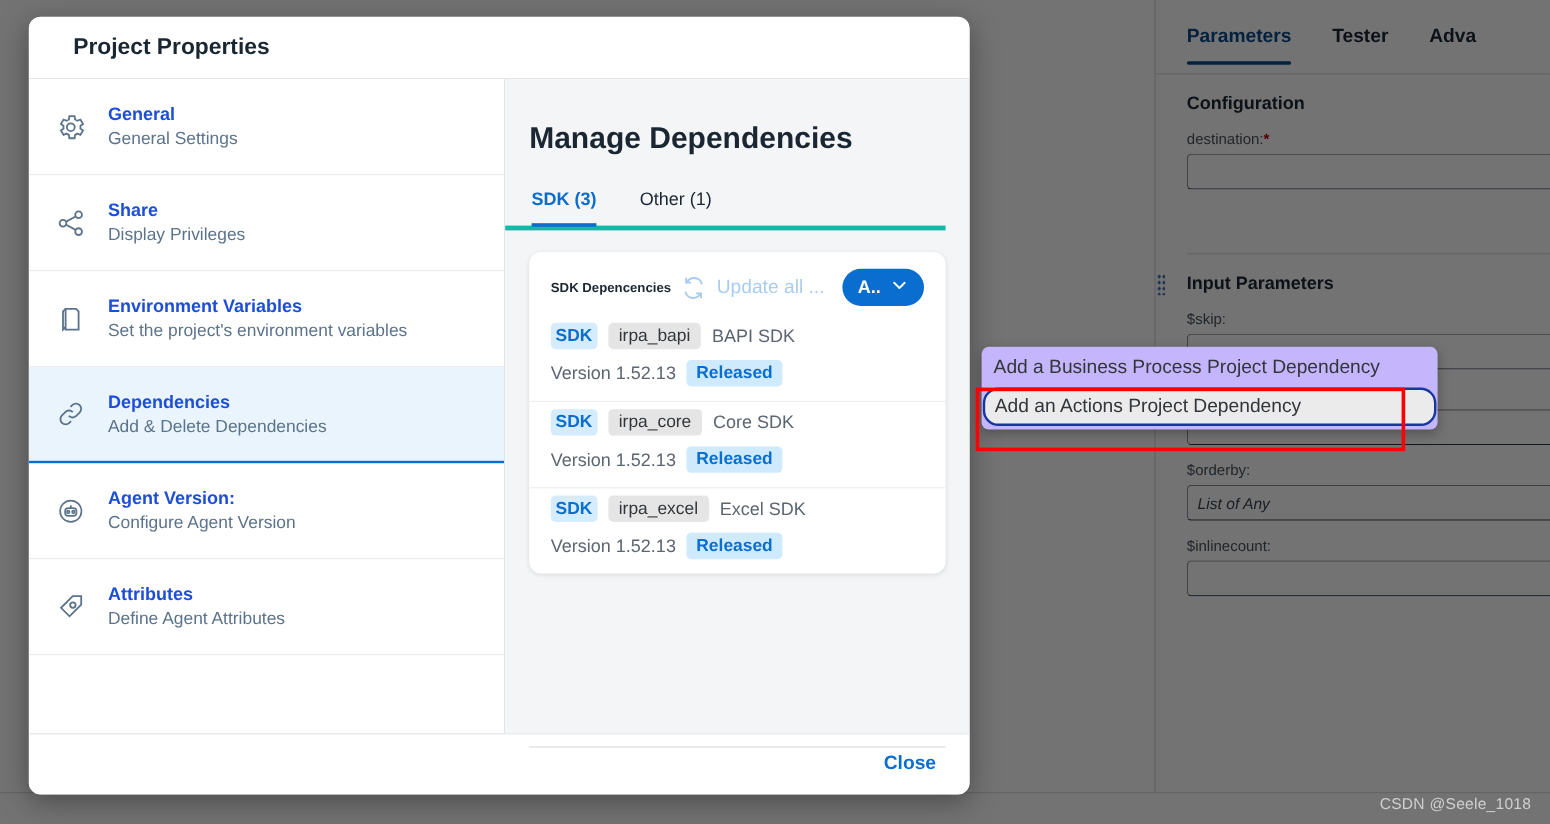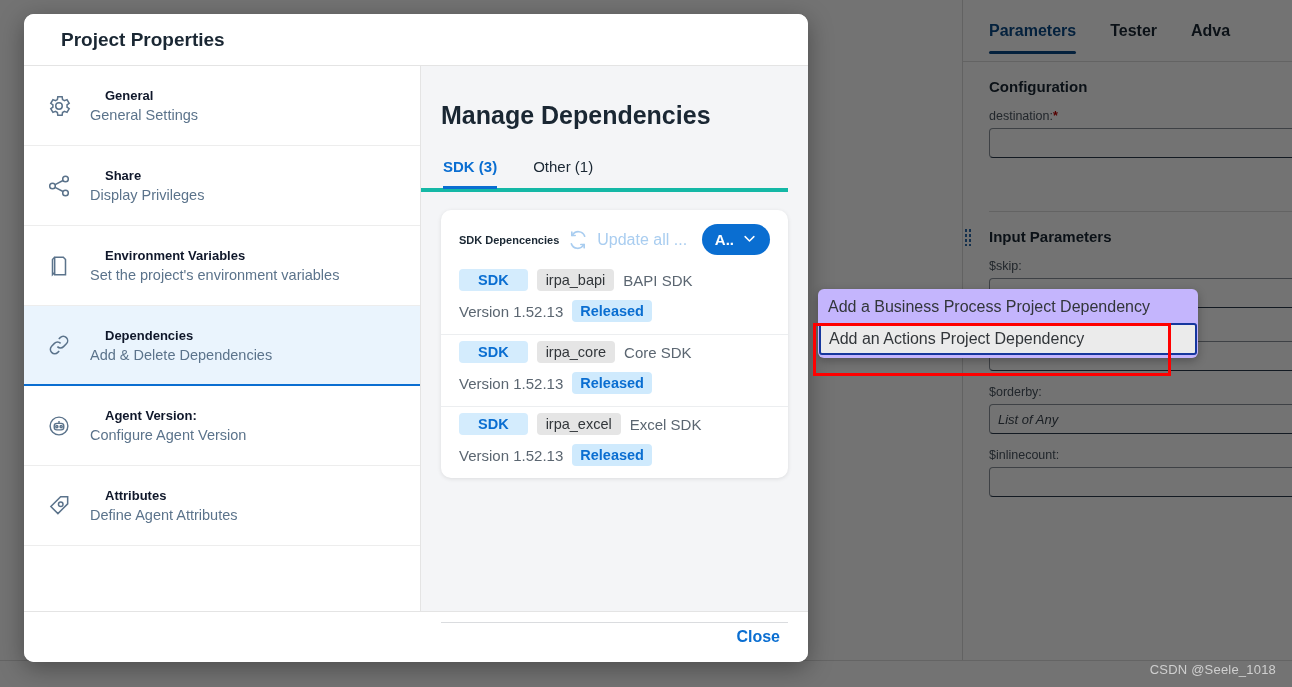--- a/index.html
+++ b/index.html
@@ -109,21 +109,21 @@
     border-bottom: 1px solid #ededed;
     min-height: 80px;
   }
   .side-item.active {
     background: #eaf4fd;
     border-bottom: 2px solid #0a6ed1;
   }
   .side-icon { width: 26px; height: 26px; flex: 0 0 26px; color: #5b738b; }
   .side-icon svg { display: block; }
   .side-text { display: flex; flex-direction: column; gap: 4px; }
-  .side-title { font-size: 13px; font-weight: bold; color: #0f172a; margin-left: 15px; }
+  .side-title { font-size: 15px; font-weight: bold; color: #1d4ed8; }
   .side-sub { font-size: 14.5px; color: #5b738b; }
 
   
   .content {
     flex: 1 1 auto; background: #f4f5f7;
     position: relative; min-width: 0;
   }
   .content-title {
     font-size: 25px; font-weight: bold; color: #1a2733;
     padding: 35px 0 0 20px;
@@ -166,21 +166,21 @@
     font-family: "Liberation Sans", sans-serif;
     cursor: pointer;
   }
 
   .dep-row { padding: 6px 18px 12px 18px; border-bottom: 1px solid #eceef0; }
   .dep-row:last-child { border-bottom: none; }
   .dep-line1 { display: flex; align-items: center; gap: 9px; margin-bottom: 9px; }
   .dep-line2 { display: flex; align-items: center; gap: 9px; }
   .tag-sdk {
     background: #d4ecfd; color: #0a6ed1; font-weight: bold;
-    font-size: 14.5px; border-radius: 4px; padding: 3px 19px;
+    font-size: 14.5px; border-radius: 4px; padding: 3px 4px;
   }
   .tag-name {
     background: #e5e5e5; color: #32363a;
     font-size: 14.5px; border-radius: 4px; padding: 3px 9px;
   }
   .dep-desc { font-size: 15px; color: #5b6671; }
   .ver-text { font-size: 15px; color: #5b6671; }
   .tag-released {
     background: #cfeafd; color: #0a6ed1; font-weight: bold;
     font-size: 14.5px; border-radius: 4px; padding: 3px 8px;
@@ -215,21 +215,21 @@
   }
   .dd-item {
     font-size: 16px; color: #32363a;
     padding: 7px 10px 7px 10px;
     white-space: nowrap;
     font-family: "Liberation Sans", sans-serif;
   }
   .dd-item.selected {
     background: #ebebeb;
     border: 2px solid #16379e;
-    border-radius: 3px;
+    border-radius: 13px;
     padding: 5px 8px 5px 8px;
     margin: 0 1px;
   }
   .red-box {
     position: absolute;
     left: 813px; top: 323px; width: 358px; height: 53px;
     border: 3px solid #ff0000;
     z-index: 45;
     pointer-events: none;
   }

